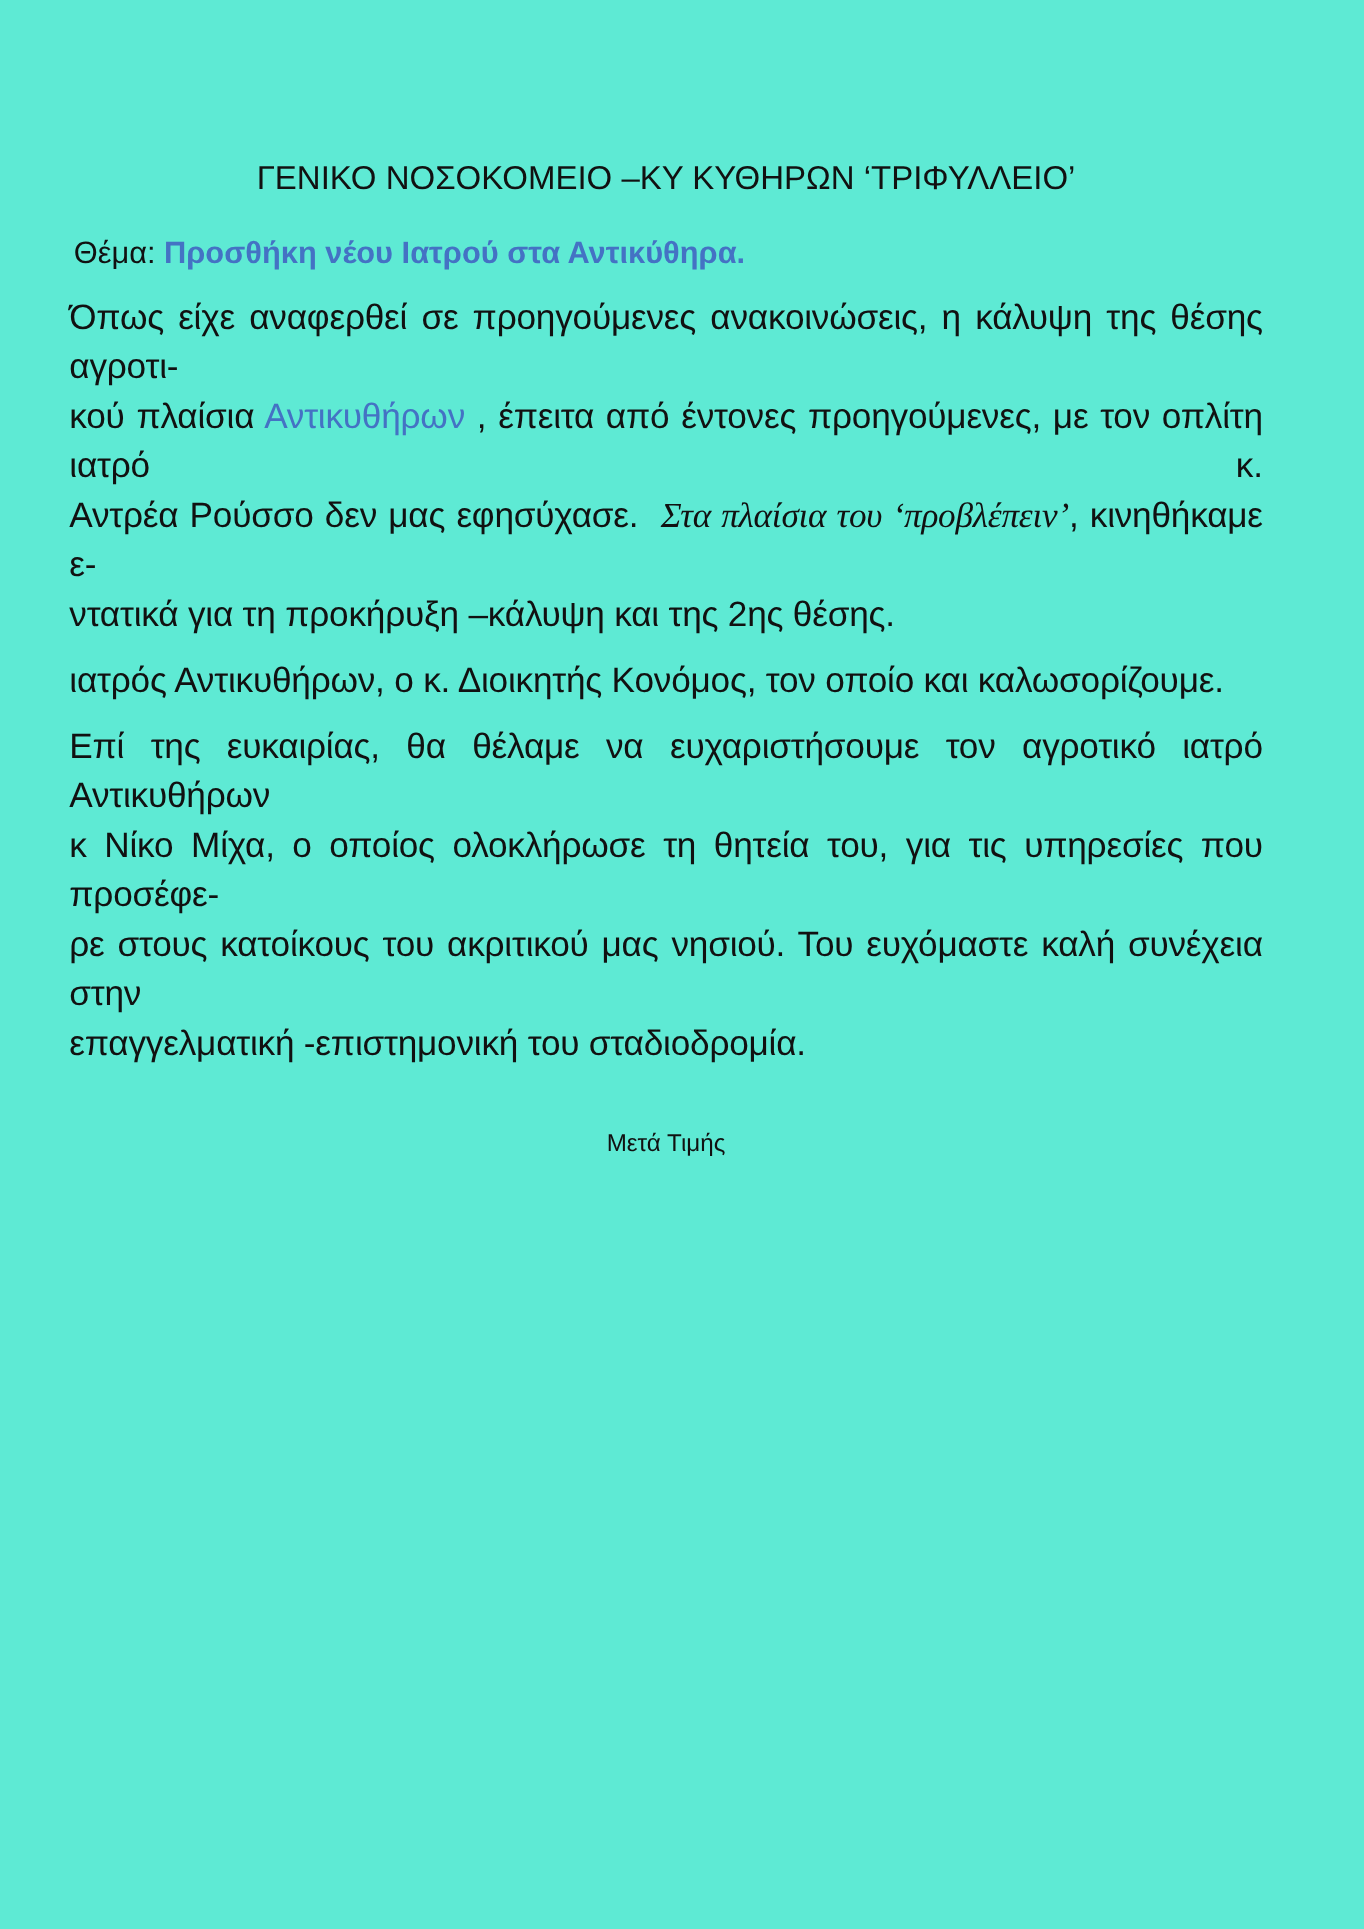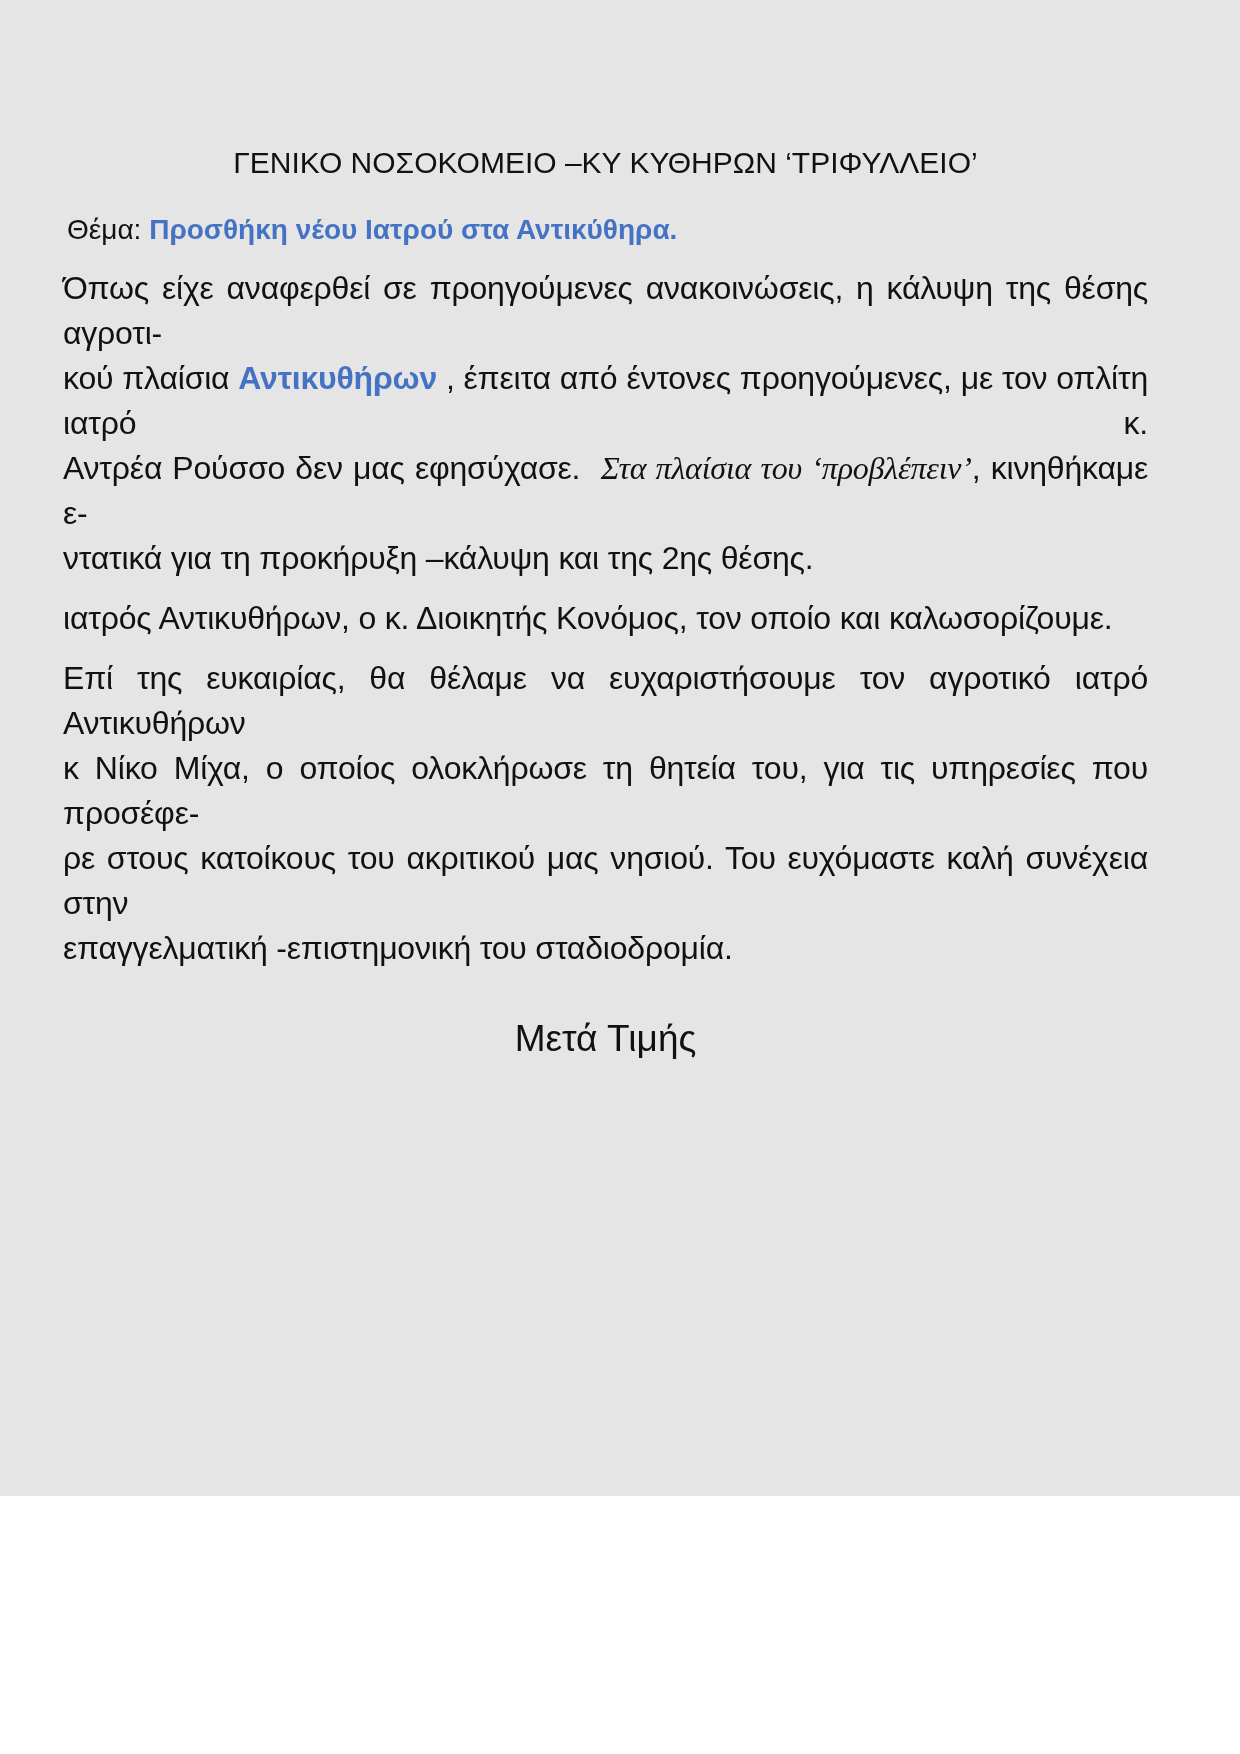--- a/index.html
+++ b/index.html
@@ -3,22 +3,22 @@
 <meta charset="utf-8">
 <style>
   html, body {
     margin: 0;
     padding: 0;
     background: #ffffff;
   }
   .page {
     position: relative;
     width: 1240px;
-    height: 1496px;
-    background: #e5e5e5;
+    height: 1754px;
+    background: #5eead4;
     font-family: "Liberation Sans", sans-serif;
     color: #111111;
     overflow: hidden;
   }
   .content {
     position: absolute;
     left: 63px;
     top: 145px;
     width: 1085px;
   }
@@ -50,31 +50,31 @@
     text-align-last: justify;
     text-justify: inter-word;
     white-space: normal;
   }
   .line.last {
     text-align: left;
     text-align-last: left;
   }
   .seg-accent {
     color: var(--accent, #4472C4);
-    font-weight: 700;
+    font-weight: 400;
   }
   .seg-quote {
     font-family: "Liberation Serif", serif;
     font-style: italic;
   }
   .closing {
     margin-top: 45px;
   }
   .closing-line {
-    font-size: 37px;
+    font-size: 22px;
     line-height: 45px;
     text-align: center;
     text-align-last: center;
   }
 </style>
 </head>
 <body>
 
 <div class="page">
   <div class="content">

